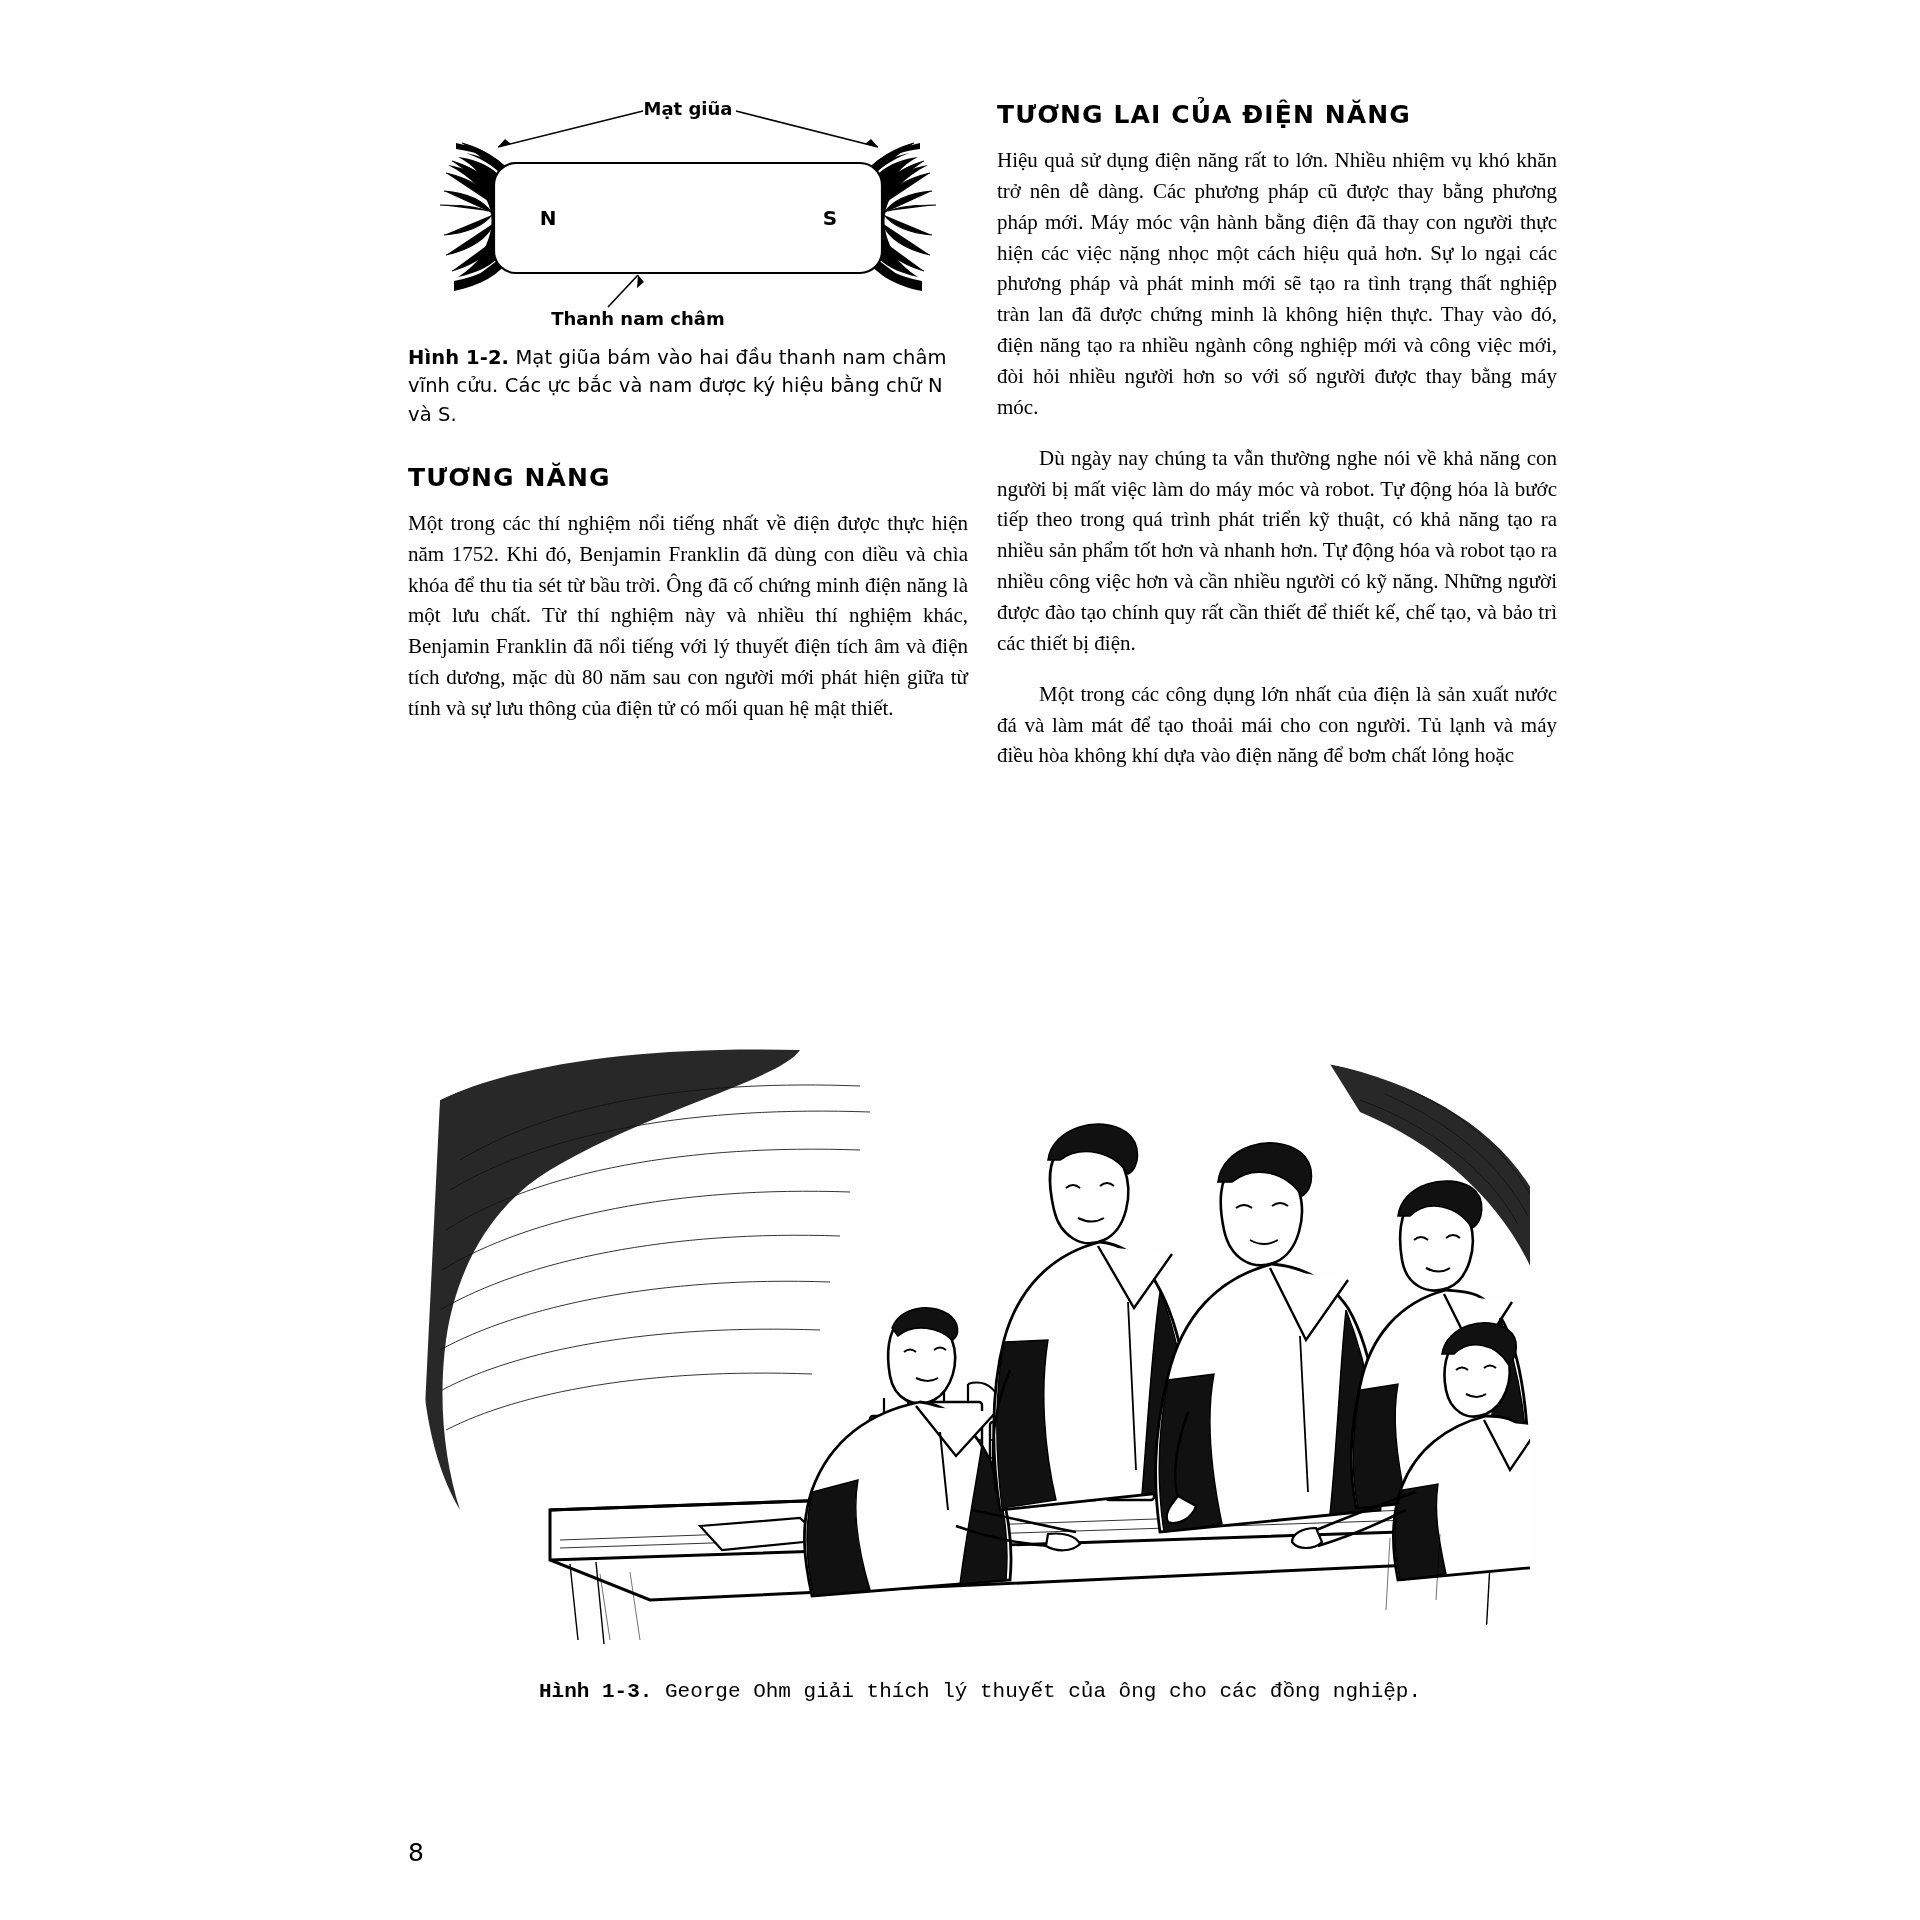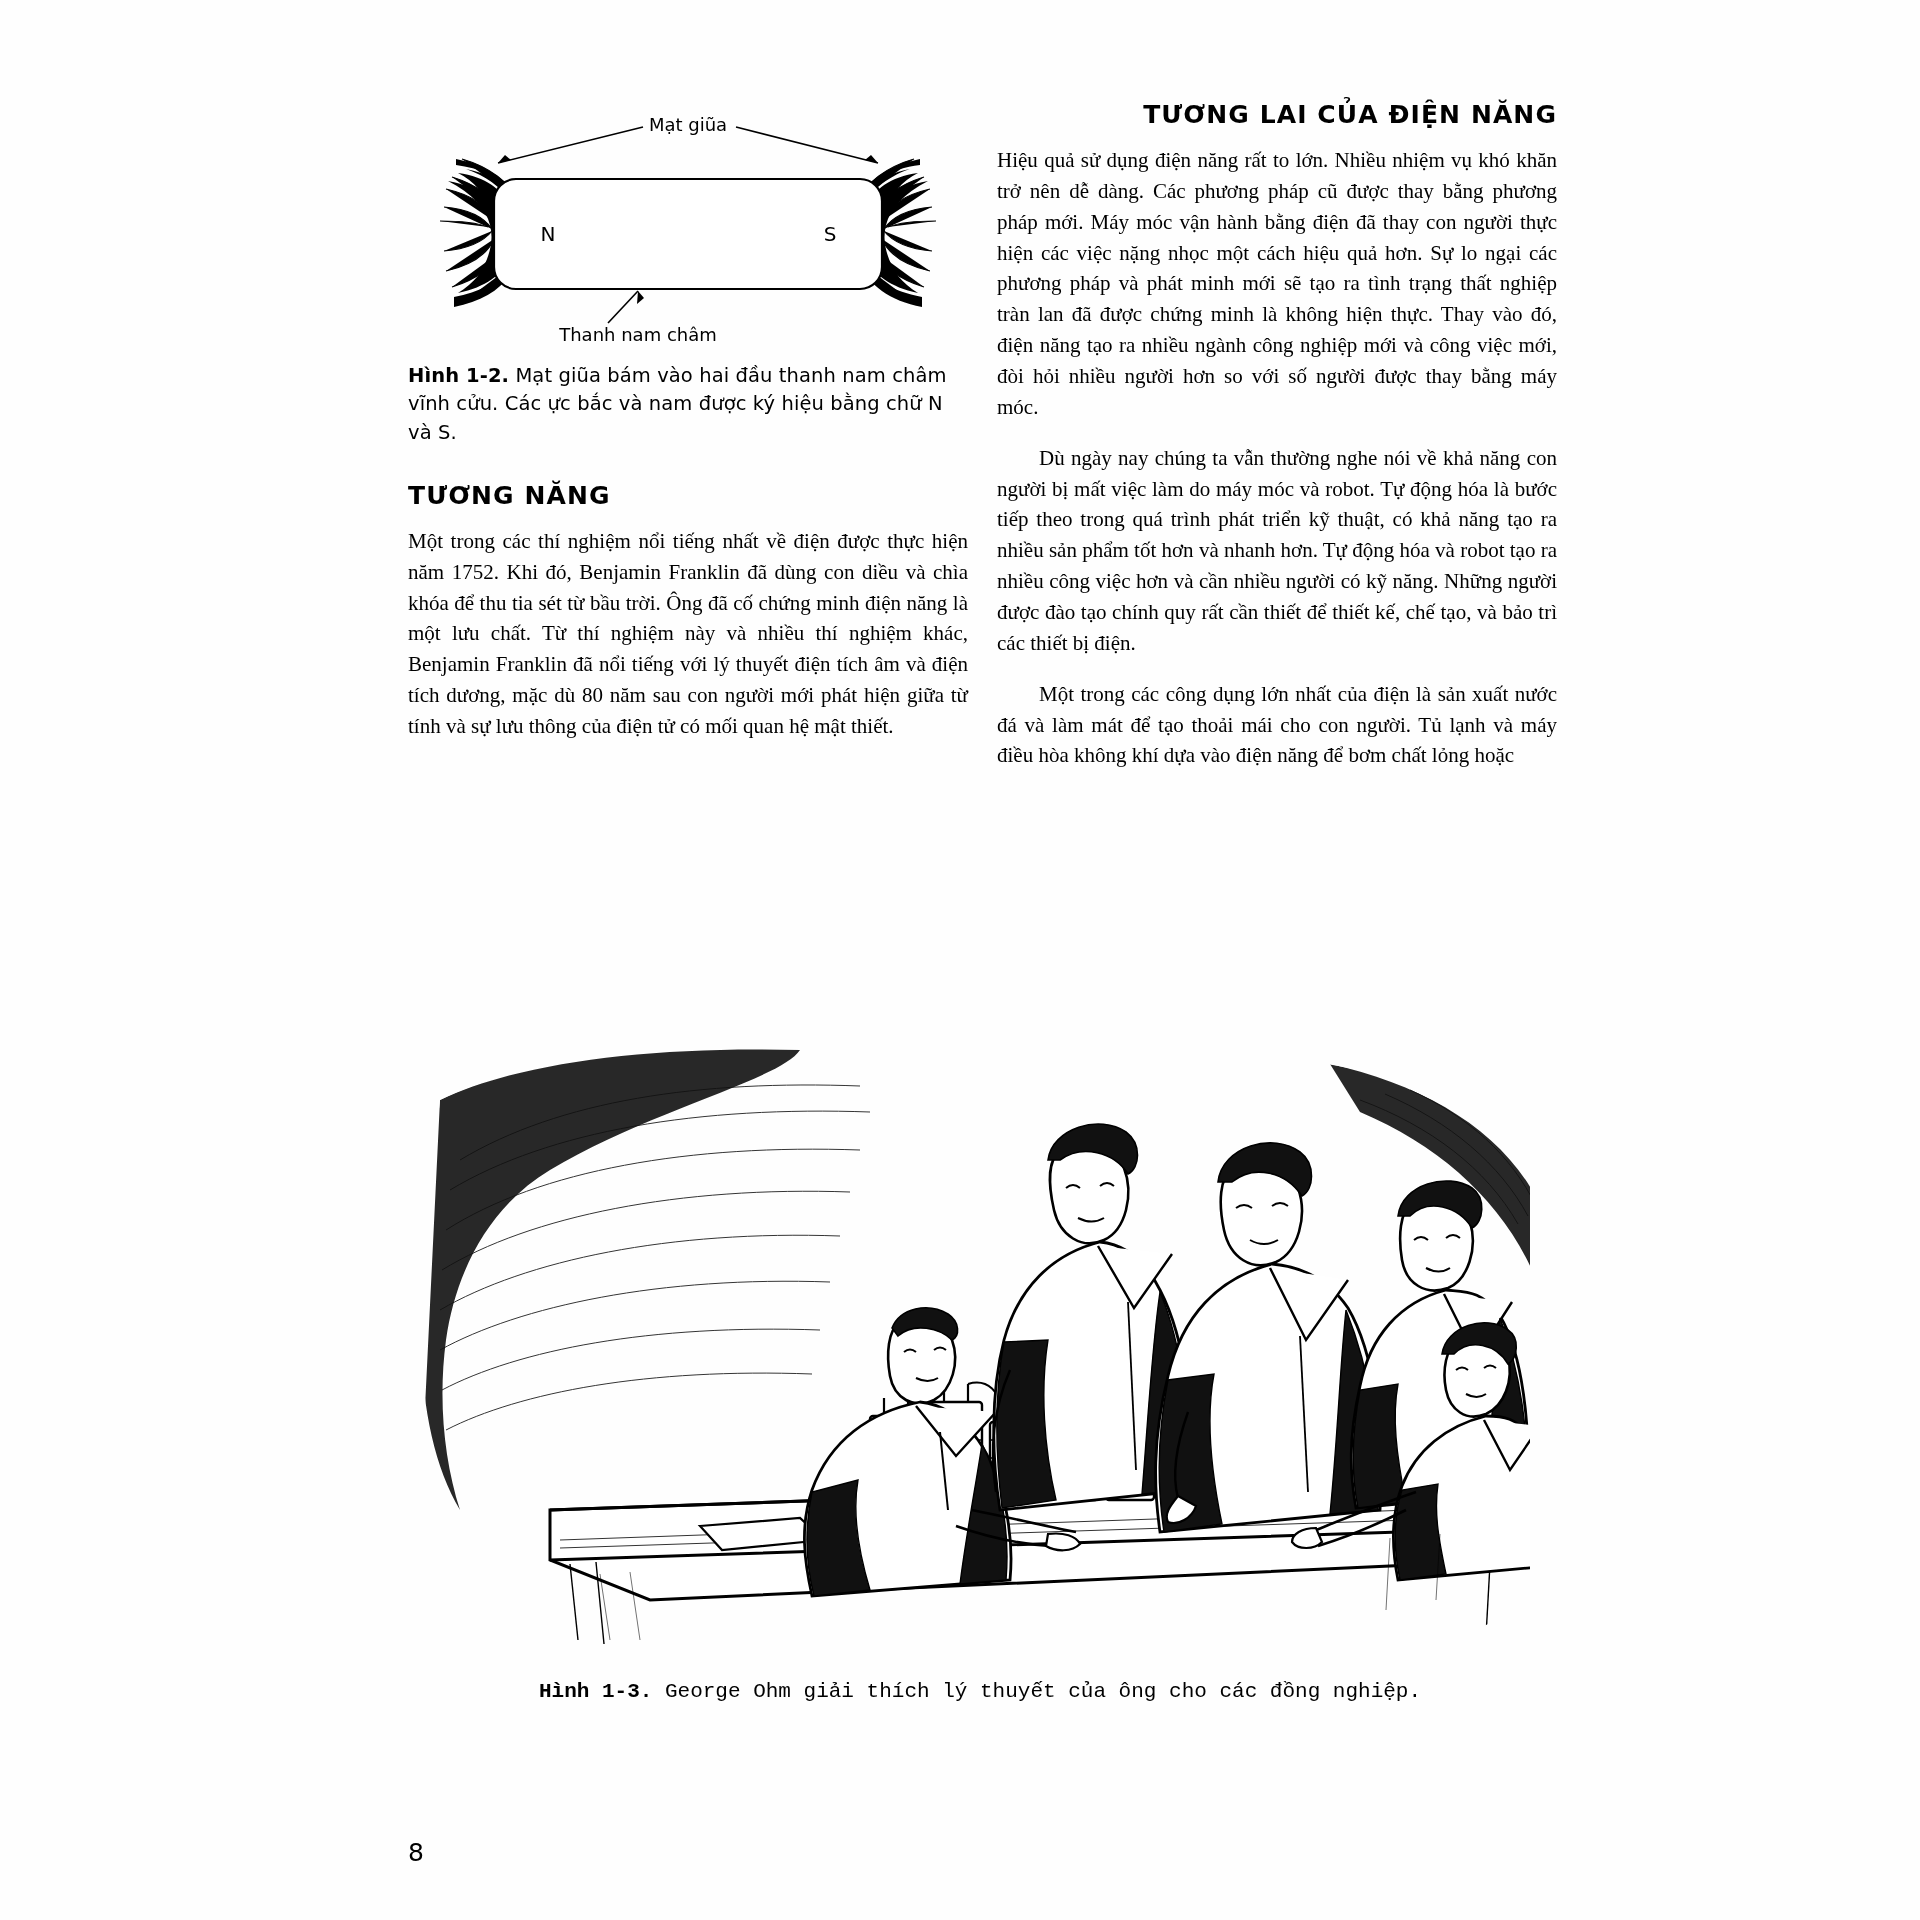--- a/index.html
+++ b/index.html
@@ -35,21 +35,22 @@
     left: 997px;
     top: 100px;
     width: 560px;
   }
 
   
   .fig12-wrap {
     position: relative;
     width: 500px;
     height: 235px;
-    margin: 16px auto;
+    margin: 0 auto;
+    font-weight: bold;
   }
   .fig12-svg { display: block; }
 
   .fig-caption {
     font-family: "DejaVu Sans", sans-serif;
     font-size: 19.5px;
     line-height: 1.45;
     text-align: left;
     margin-top: 14px;
     letter-spacing: 0.1px;
@@ -67,21 +68,21 @@
   p.body + p.body { margin-top: 20px; }
   p.indent { text-indent: 42px; font-family: Liberation Serif, serif; }
 
   h2.head {
     font-family: "DejaVu Sans", sans-serif;
     font-weight: bold;
     font-size: 25px;
     letter-spacing: 1.1px;
     margin: 34px 0 16px 0;
   }
-  h2.head.first { margin-top: 0; text-align: right; }
+  h2.head.first { margin-top: 0; }
 
   
   .fig13 {
     position: absolute;
     left: 400px;
     top: 1040px;
     width: 1160px;
     height: 660px;
   }
   .fig13 svg { display: block; }

